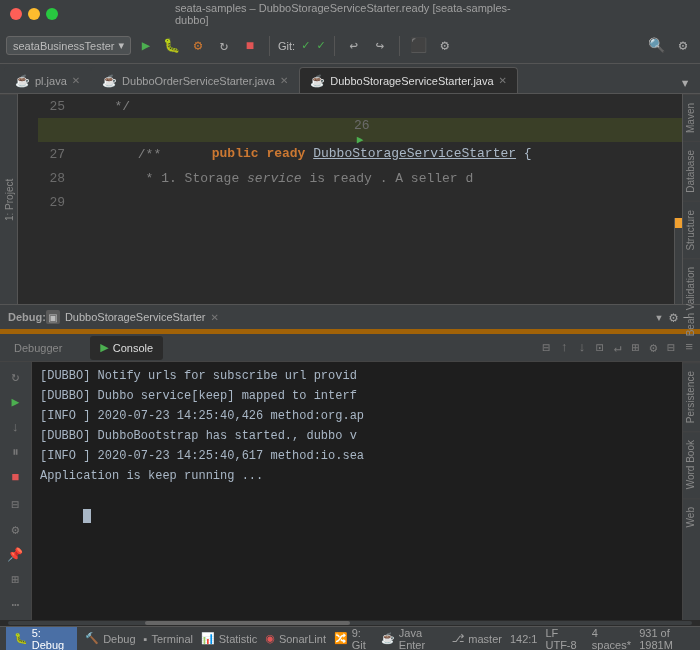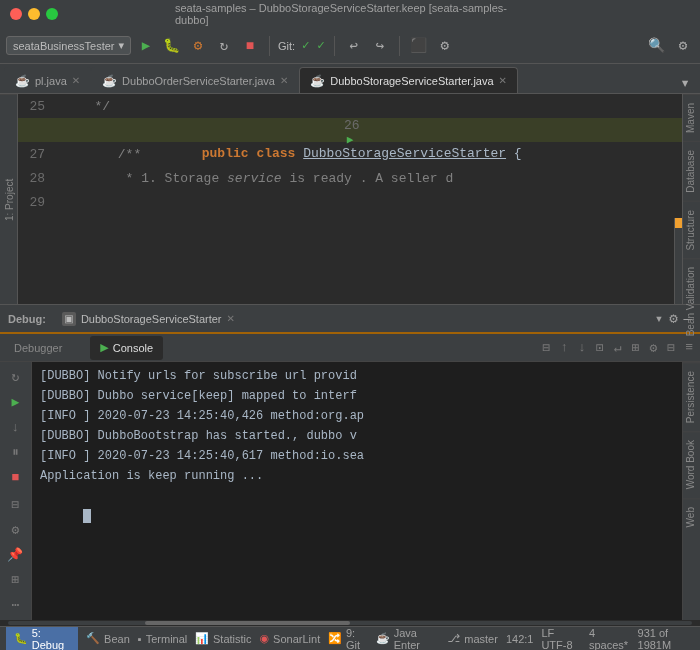--- a/index.html
+++ b/index.html
@@ -140,20 +140,21 @@
       flex: 1;
       background: #2b2b2b;
       overflow: hidden;
       position: relative;
     }
 
     
     .code-lines {
       display: flex;
       flex-direction: column;
+      margin-left: 20px;
     }
     .code-line {
       display: flex;
       height: 24px;
       align-items: center;
       font-size: 13px;
     }
     .line-num {
       width: 35px;
       text-align: right;
@@ -181,22 +182,22 @@
     .kw-class { color: #cc7832; }
     .kw-comment { color: #808080; }
     .kw-bold { font-weight: bold; }
     .debug-header {
       height: 30px;
       background: #3c3f41;
       display: flex;
       align-items: center;
       padding: 0 8px;
       border-top: 1px solid #555;
-      border-bottom: 2px solid #a16207;
-      gap: 16px;
+      border-bottom: 5px solid #a16207;
+      gap: 0;
     }
     .debug-title {
       color: #a0a0a0;
       font-family: -apple-system, sans-serif;
       font-size: 11px;
       font-weight: bold;
     }
     .debug-session {
       display: flex;
       align-items: center;
@@ -399,21 +400,21 @@
   </style>
 </head>
 <body>
 
 <div class="title-bar">
   <div class="traffic-lights">
     <div class="traffic-light tl-red"></div>
     <div class="traffic-light tl-yellow"></div>
     <div class="traffic-light tl-green"></div>
   </div>
-  <span class="title-text">seata-samples – DubboStorageServiceStarter.keep [seata-samples-dubbo]</span>
+  <span class="title-text">seata-samples – DubboStorageServiceStarter.ready [seata-samples-dubbo]</span>
 </div>
 
 <div class="toolbar">
   <div class="toolbar-dropdown">
     <span>seataBusinessTester</span>
     <span>▾</span>
   </div>
   <div class="toolbar-btn" style="color:#4caf50;">▶</div>
   <div class="toolbar-btn" style="color:#4caf50;">🐛</div>
   <div class="toolbar-btn" style="color:#cc7832;">⚙</div>
@@ -468,21 +469,21 @@
 
       <div class="code-line">
         <span class="line-num">25</span>
         <span class="line-gutter"></span>
         <span class="line-code kw-comment">   */</span>
       </div>
 
       <div class="code-line" style="background:#3a3f27;flex-direction:column;">
         <span class="line-num">26</span>
         <span class="line-gutter run-arrow">▶</span>
-        <span class="line-code">   <span class="kw-public kw-bold">public</span> <span class="kw-class kw-bold">class</span> <span style="color:#a9b7c6; text-decoration:underline;">DubboStorageServiceStarter</span> {</span>
+        <span class="line-code">   <span class="kw-public kw-bold">public</span> <span class="kw-class kw-bold">ready</span> <span style="color:#a9b7c6; text-decoration:underline;">DubboStorageServiceStarter</span> {</span>
       </div>
 
       <div class="code-line">
         <span class="line-num">27</span>
         <span class="line-gutter"></span>
         <span class="line-code kw-comment">      /**</span>
       </div>
 
       <div class="code-line">
         <span class="line-num">28</span>
@@ -588,21 +589,21 @@
   </div>
 </div>
 
 <div class="status-bar">
   <div class="status-debug">
     <span>🐛</span>
     <span>5: Debug</span>
   </div>
   <div class="status-item">
     <span>🔨</span>
-    <span>Bean</span>
+    <span>Debug</span>
   </div>
   <div class="status-item">
     <span>▪</span>
     <span>Terminal</span>
   </div>
   <div class="status-item">
     <span>📊</span>
     <span>Statistic</span>
   </div>
   <div class="status-item">

